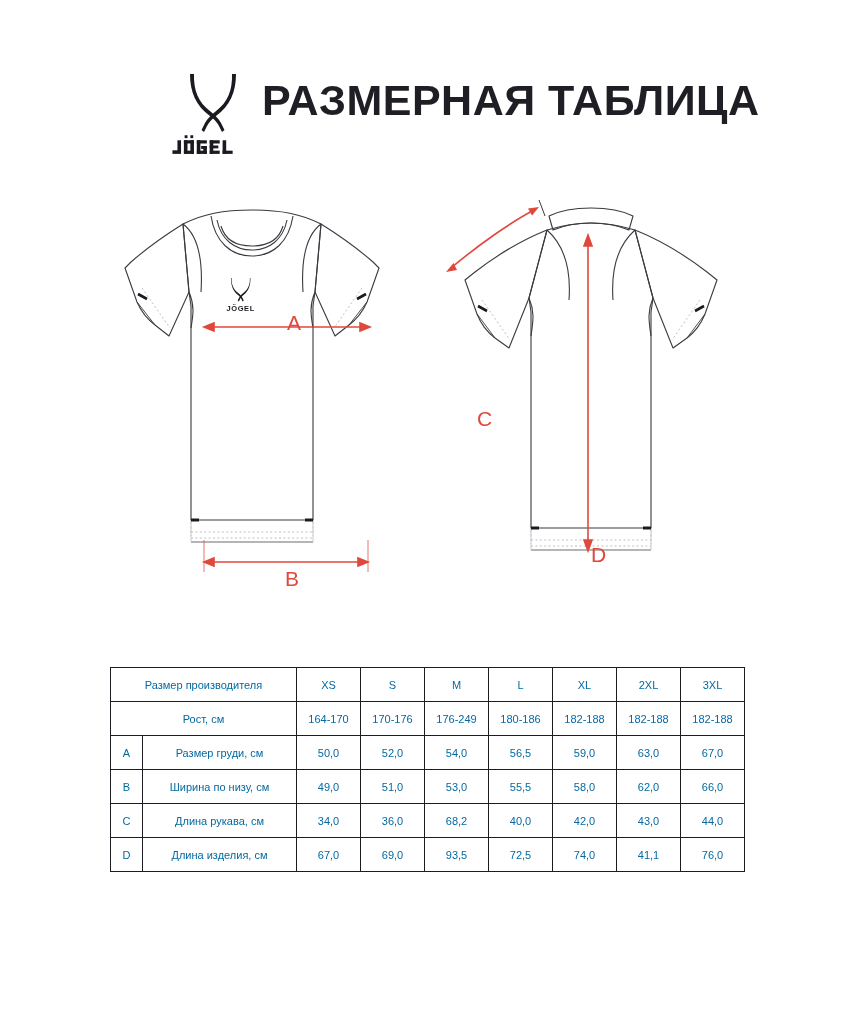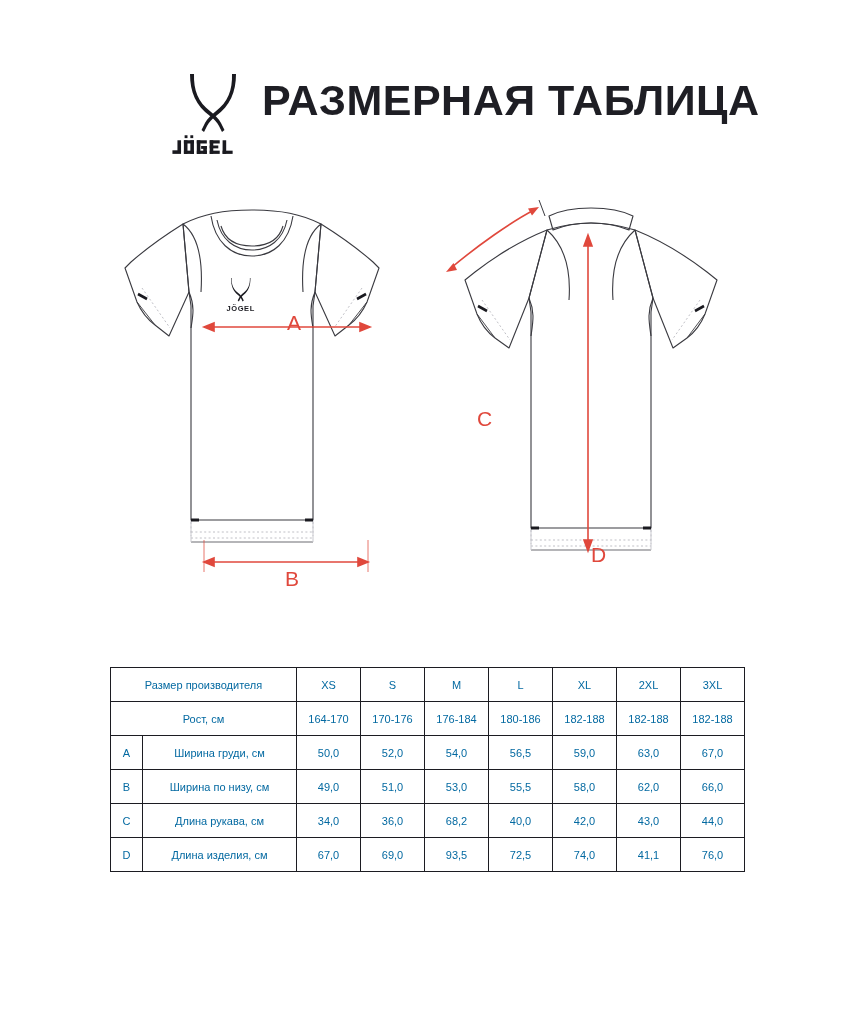--- a/index.html
+++ b/index.html
@@ -308,30 +308,30 @@
       <td class="head-size">M</td>
       <td class="head-size">L</td>
       <td class="head-size">XL</td>
       <td class="head-size">2XL</td>
       <td class="head-size">3XL</td>
     </tr>
     <tr>
       <td class="head-label" colspan="2">Рост, см</td>
       <td>164-170</td>
       <td>170-176</td>
-      <td>176-184</td>
+      <td>176-249</td>
       <td>180-186</td>
       <td>182-188</td>
       <td>182-188</td>
       <td>182-188</td>
     </tr>
 
     <tr>
       <td class="col-letter">A</td>
-      <td class="label-cell">Ширина груди, см</td>
+      <td class="label-cell">Размер груди, см</td>
       <td>50,0</td>
       <td>52,0</td>
       <td>54,0</td>
       <td>56,5</td>
       <td>59,0</td>
       <td>63,0</td>
       <td>67,0</td>
     </tr>
     <tr>
       <td class="col-letter">B</td>

